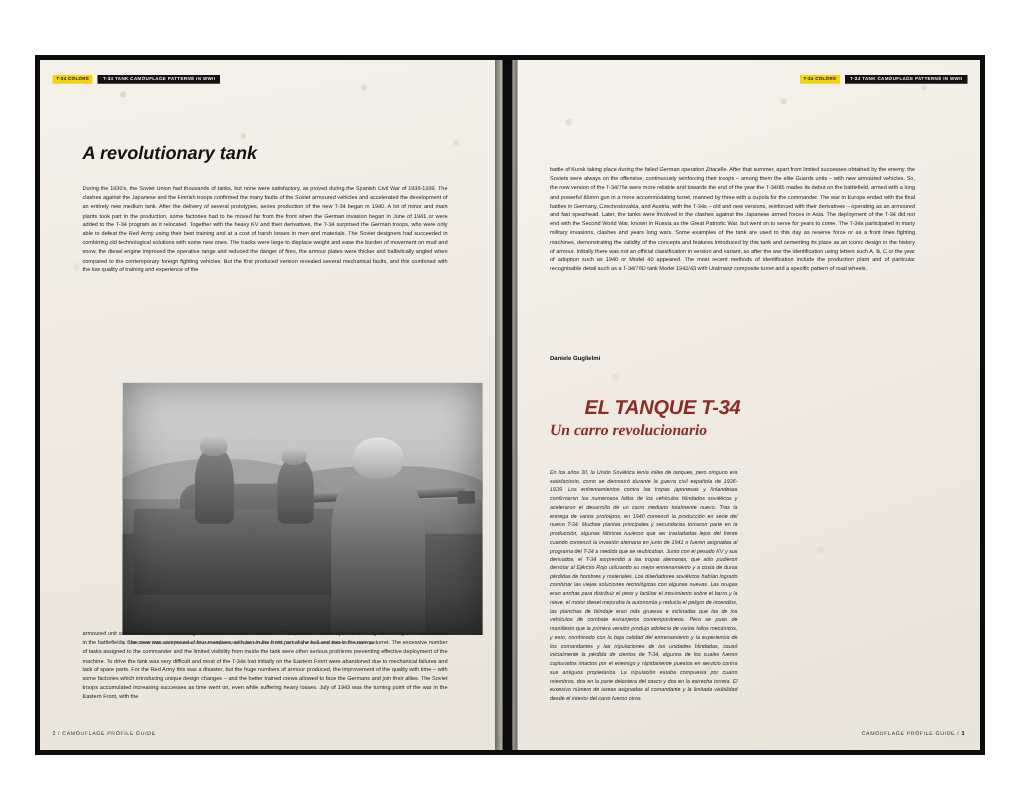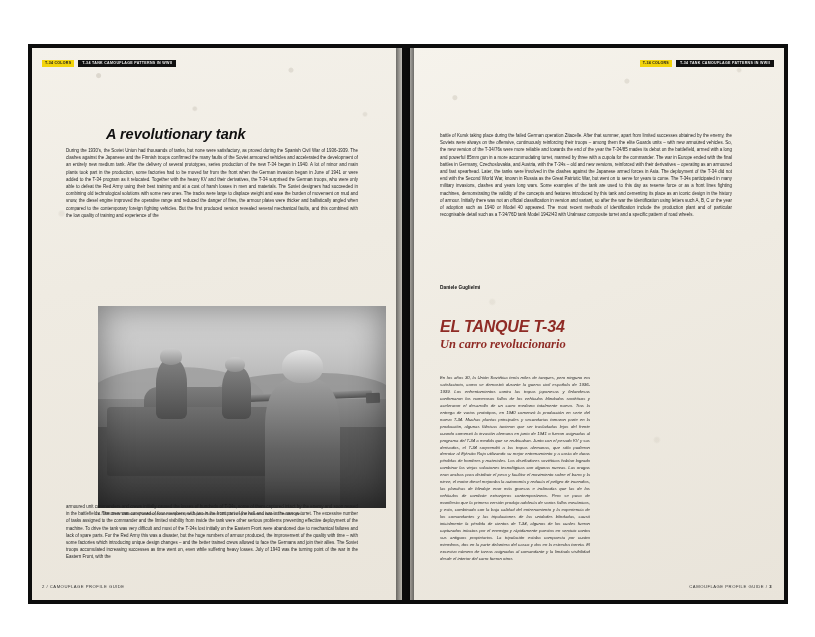--- a/index.html
+++ b/index.html
@@ -69,21 +69,21 @@
   .h-main{
     font-size:19px;font-weight:bold;color:#111;letter-spacing:-.3px;
     line-height:1.02;margin:0;
   }
   .h-sub{
     font-size:14.5px;font-weight:bold;font-style:italic;color:#111;
     line-height:1.05;margin:2px 0 0 0;
   }
   .h-main-es{
     font-size:16px;font-weight:bold;font-style:italic;color:#8f2b25;
-    line-height:1.02;margin:0;letter-spacing:-.2px;
+    line-height:1.02;margin:0;letter-spacing:-.2px;text-align:center;
   }
   .h-sub-es{
     font-size:12.5px;font-weight:bold;font-style:italic;color:#8f2b25;
     line-height:1.08;margin:1px 0 0 0;font-family:Liberation Serif, serif;
   }
   .body-txt{
     font-size:4.45px;line-height:1.62;color:#1e1e1e;
     text-align:justify;margin:0;
     font-family:"Liberation Sans",sans-serif;
   }
@@ -177,21 +177,21 @@
   <div class="backdrop"></div>
 
   <div class="page page-left">
     <div class="grain"></div>
 
     <div class="tagbar" style="left:10px;top:11px;">
       <span class="tag-yellow">T-34 COLORS</span>
       <span class="tag-dark">T-34 TANK CAMOUFLAGE PATTERNS IN WWII</span>
     </div>
 
-    <h2 class="h-sub" style="position:absolute;left:34px;top:77px;width:300px;margin-left:40px;">A revolutionary tank</h2>
+    <h2 class="h-sub" style="position:absolute;left:34px;top:66px;width:300px;">A revolutionary tank</h2>
 
     <p class="body-txt" style="position:absolute;left:34px;top:99px;width:292px;">During the 1930's, the Soviet Union had thousands of tanks, but none were satisfactory, as proved during the Spanish Civil War of 1936-1939. The clashes against the Japanese and the Finnish troops confirmed the many faults of the Soviet armoured vehicles and accelerated the development of an entirely new medium tank. After the delivery of several prototypes, series production of the new T-34 began in 1940. A lot of minor and main plants took part in the production, some factories had to be moved far from the front when the German invasion began in June of 1941 or were added to the T-34 program as it relocated. Together with the heavy KV and their derivatives, the T-34 surprised the German troops, who were only able to defeat the Red Army using their best training and at a cost of harsh losses in men and materials. The Soviet designers had succeeded in combining old technological solutions with some new ones. The tracks were large to displace weight and ease the burden of movement on mud and snow, the diesel engine improved the operative range and reduced the danger of fires, the armour plates were thicker and ballistically angled when compared to the contemporary foreign fighting vehicles. But the first produced version revealed several mechanical faults, and this combined with the low quality of training and experience of the</p>
 
     <div class="photo-bw">
       <div class="bw-sky"></div>
       <div class="bw-hill"></div>
       <div class="bw-hill2"></div>
       <div class="bw-ground"></div>
       <div class="bw-barrel"></div>
       <div class="bw-barrel-tip"></div>

